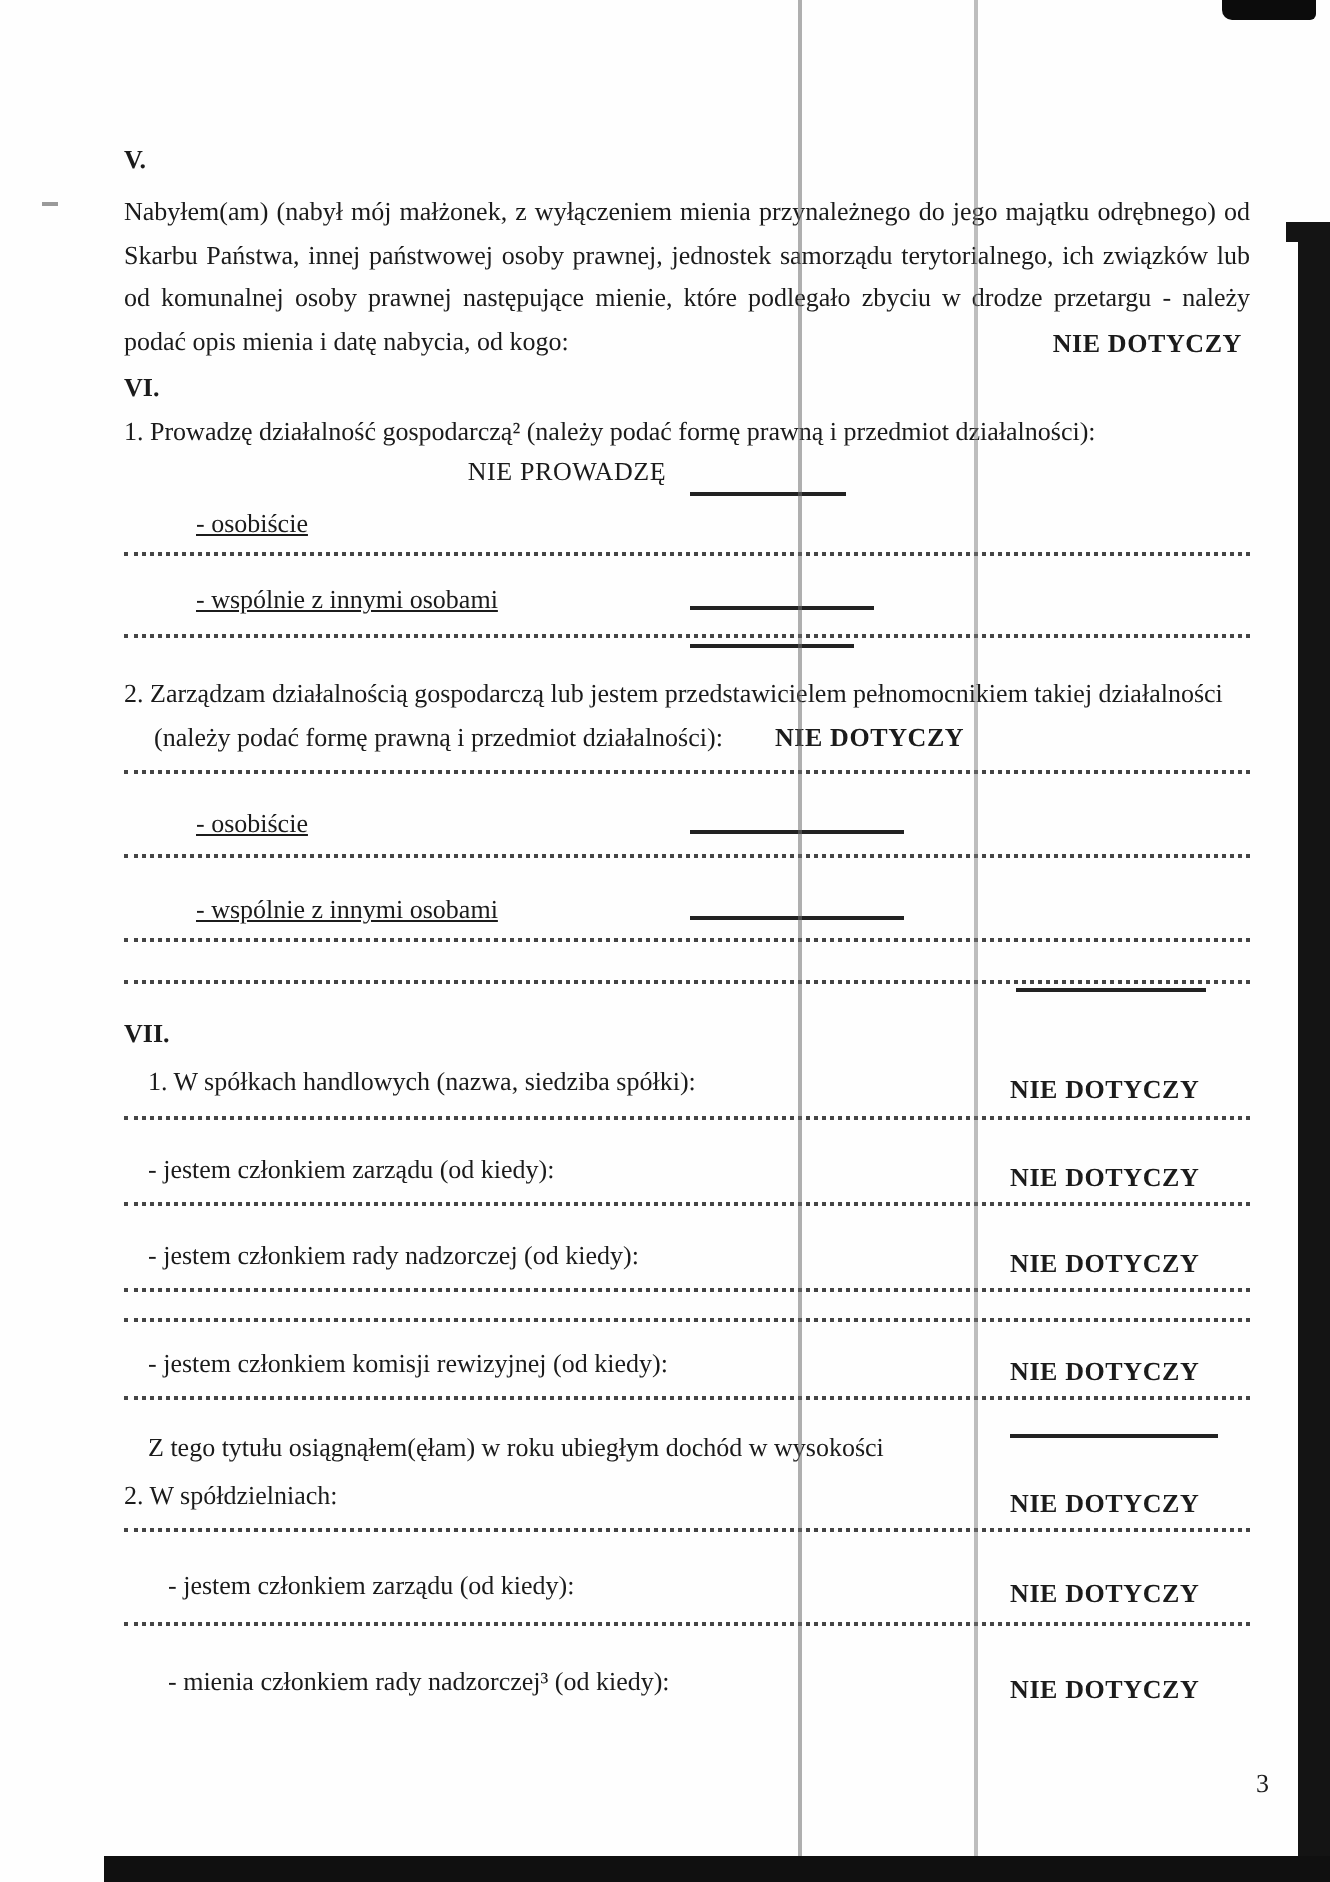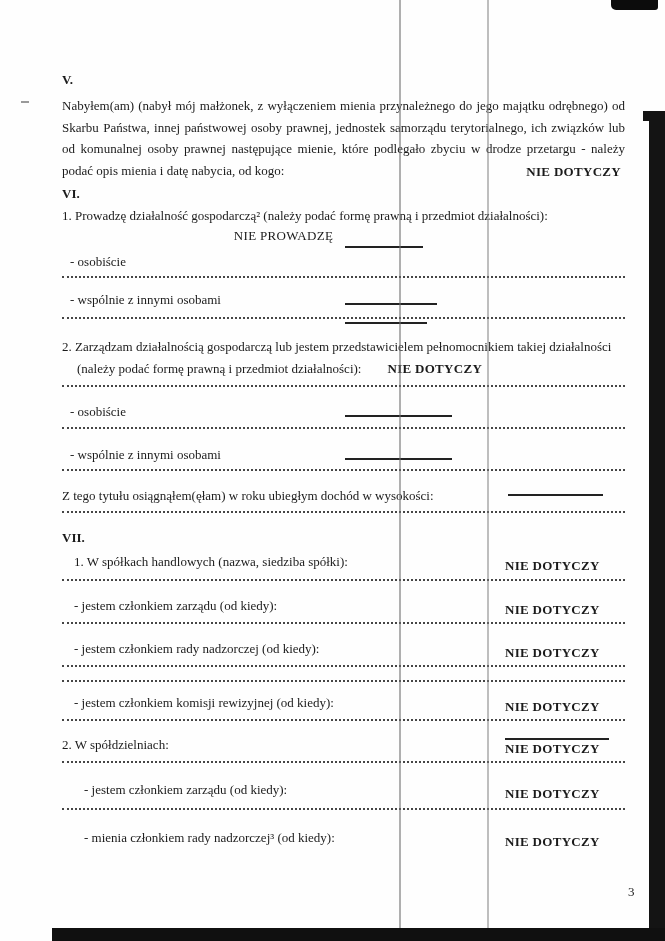--- a/index.html
+++ b/index.html
@@ -49,21 +49,21 @@
               letter-spacing: 0.3px; }
 
   .dotted { height: 2px; border-bottom: 2px dotted #454545; width: 563px; }
 
   .page-number { position: absolute; left: 628px; top: 884px; z-index: 2; }
 
   
   .ind12 { margin-left: 12px; display: inline-block; }
   .ind14 { }
   .ind22 { margin-left: 22px; display: inline-block; }
-  .ind24 { margin-left: 8px; }
+  .ind24 { margin-left: 36px; text-decoration: underline; }
   .hang { padding-left: 15px; text-indent: -15px; line-height: 21.5px; }
 
   .center-bold { text-align: center; font-weight: 400; letter-spacing: 0.3px;
                  padding-right: 120px; }
 
   
   .cl-1 { margin-left: 283px; width: 78px; margin-top: 3px; }
   .cl-2 { margin-left: 283px; width: 82px; margin-top: 3px; }
   .ln-wsp1 { left: 283px; width: 92px; bottom: 2px; }
   .ln-a { left: 283px; width: 107px; bottom: 2px; }
@@ -126,21 +126,20 @@
     </div>
     <div class="dotted mt6"></div>
 
     <div class="fill-row mt18">
       <span class="ind24" style="display:inline-block">- wspólnie z innymi osobami</span>
       <span class="answer-line ln-a"></span>
     </div>
     <div class="dotted mt5"></div>
 
     <div class="fill-row mt17">
-      <span class="ind14" style="display:inline-block">Z tego tytułu osiągnąłem(ęłam) w roku ubiegłym dochód  w wysokości:</span>
       <span class="answer-line ln-right"></span>
     </div>
     <div class="dotted mt6"></div>
 
     <div class="heading mt17">VII.</div>
 
     <div class="kv mt9">
       <span class="ind12">1. W spółkach handlowych (nazwa, siedziba spółki):</span>
       <span class="kv-value">NIE DOTYCZY</span>
     </div>
@@ -159,20 +158,21 @@
     <div class="dotted mt7"></div>
     <div class="dotted mt11"></div>
 
     <div class="kv mt13">
       <span class="ind12">- jestem członkiem komisji rewizyjnej (od kiedy):</span>
       <span class="kv-value">NIE DOTYCZY</span>
     </div>
     <div class="dotted mt7"></div>
 
     <div class="kv mt16">
+      <span class="ind12">Z tego tytułu osiągnąłem(ęłam) w roku ubiegłym dochód  w wysokości</span>
       <span class="answer-line ln-right2"></span>
     </div>
 
     <div class="kv mt9">
       <span>2. W spółdzielniach:</span>
       <span class="kv-value">NIE DOTYCZY</span>
     </div>
     <div class="dotted mt7"></div>
 
     <div class="kv mt19">

